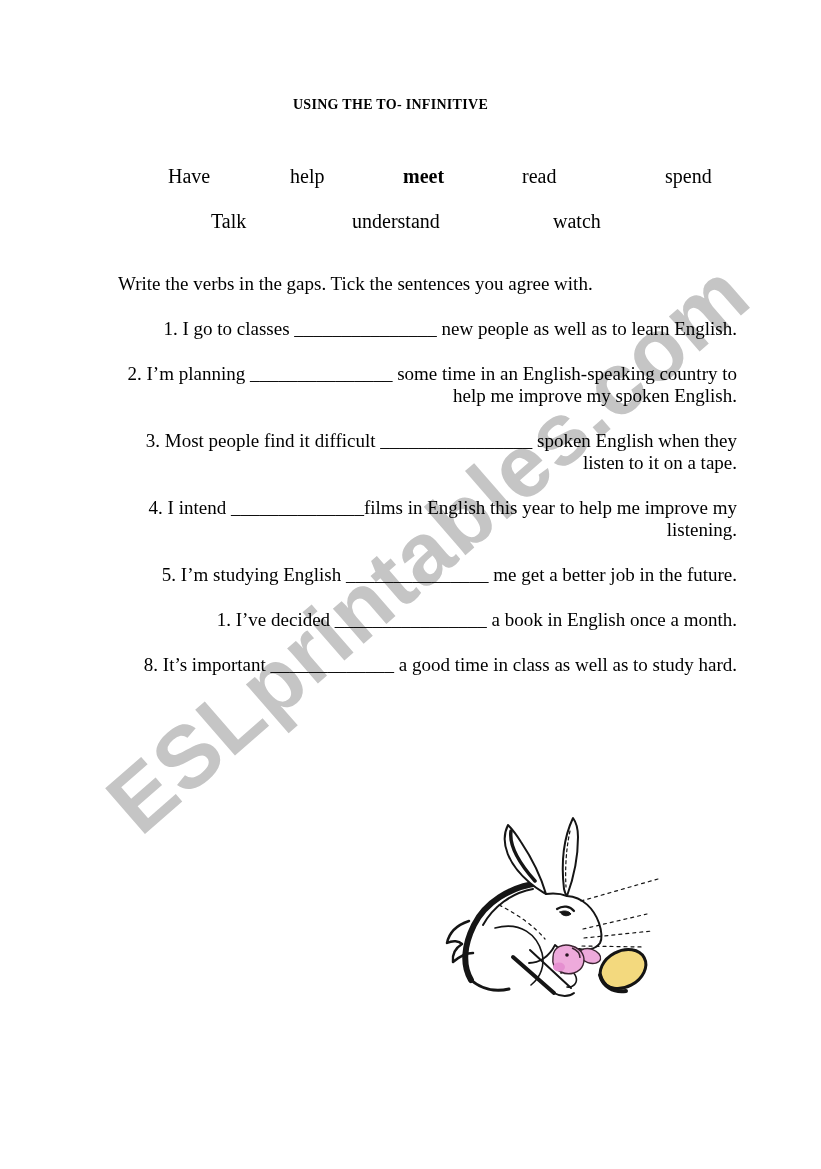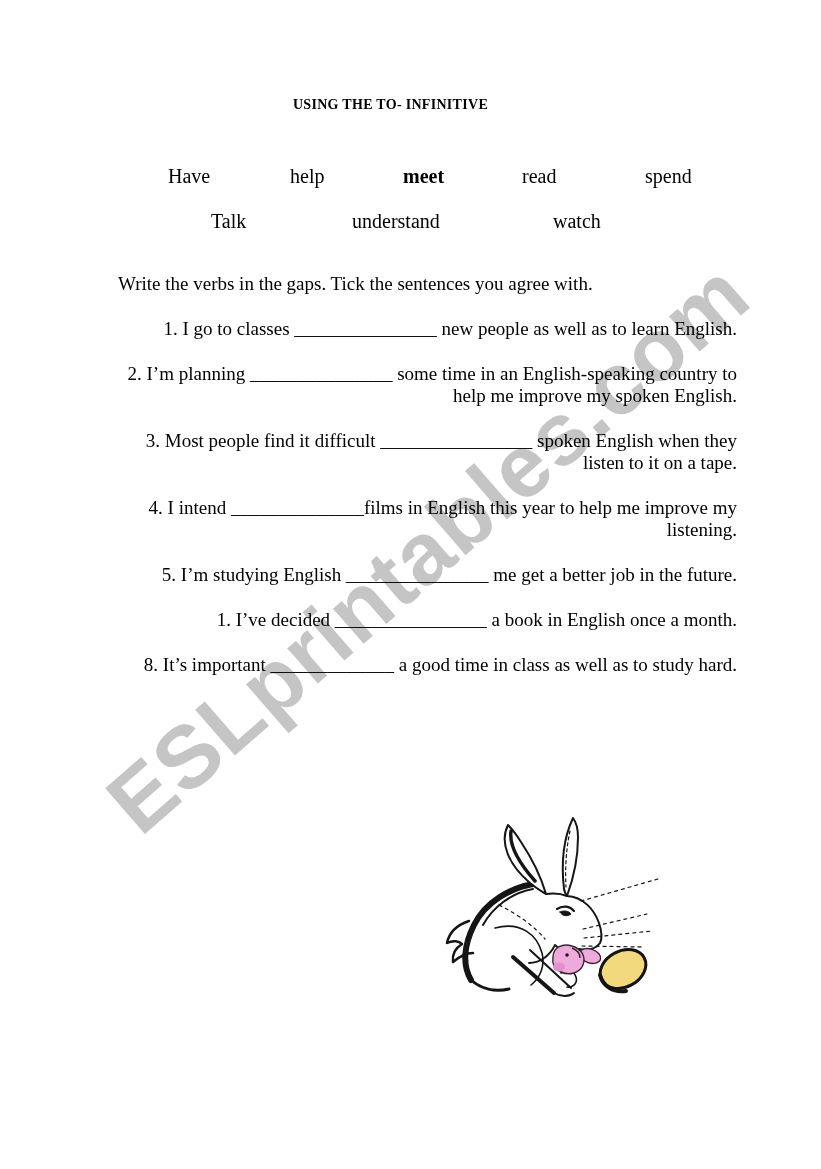--- a/index.html
+++ b/index.html
@@ -42,21 +42,21 @@
     font-size: 20px;
     z-index: 2;
     white-space: nowrap;
   }
   .wb.r1 { top: 165px; }
   .wb.r2 { top: 210px; }
   .wb.have       { left: 168px; }
   .wb.help       { left: 290px; }
   .wb.meet       { left: 403px; font-weight: bold; }
   .wb.read       { left: 522px; }
-  .wb.spend      { left: 645px; font-family: Liberation Serif, serif; }
+  .wb.spend      { left: 665px; font-family: Liberation Serif, serif; }
   .wb.talk       { left: 211px; }
   .wb.understand { left: 352px; }
   .wb.watch      { left: 553px; }
   .content {
     position: absolute;
     left: 97px;
     top: 273px;
     width: 640px;
     font-size: 19px;
     line-height: 22px;

